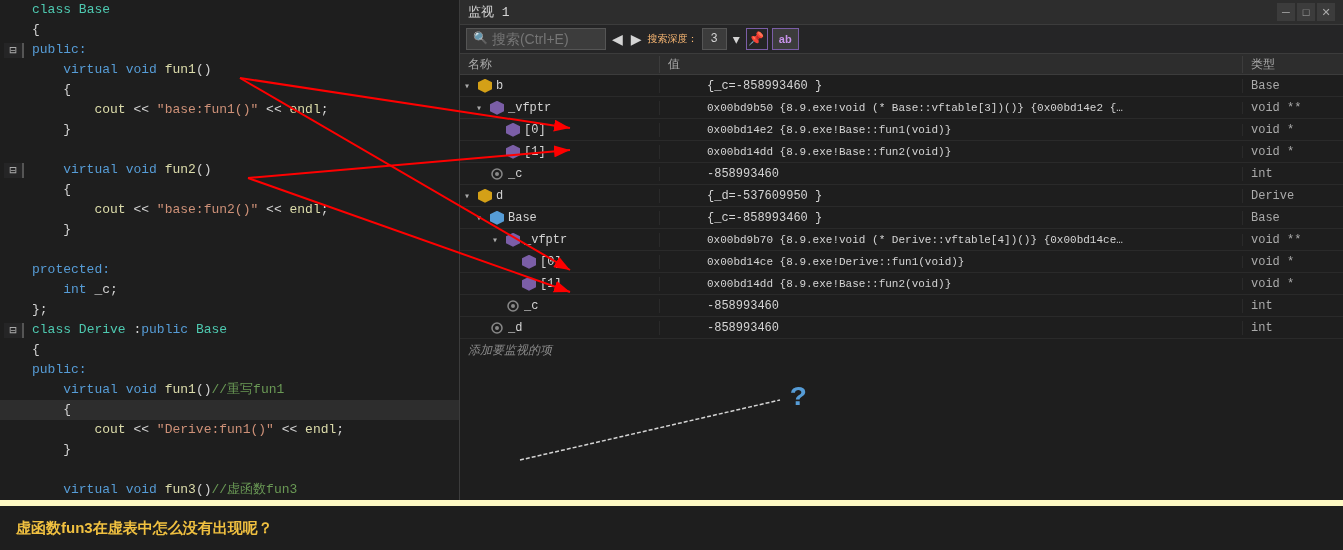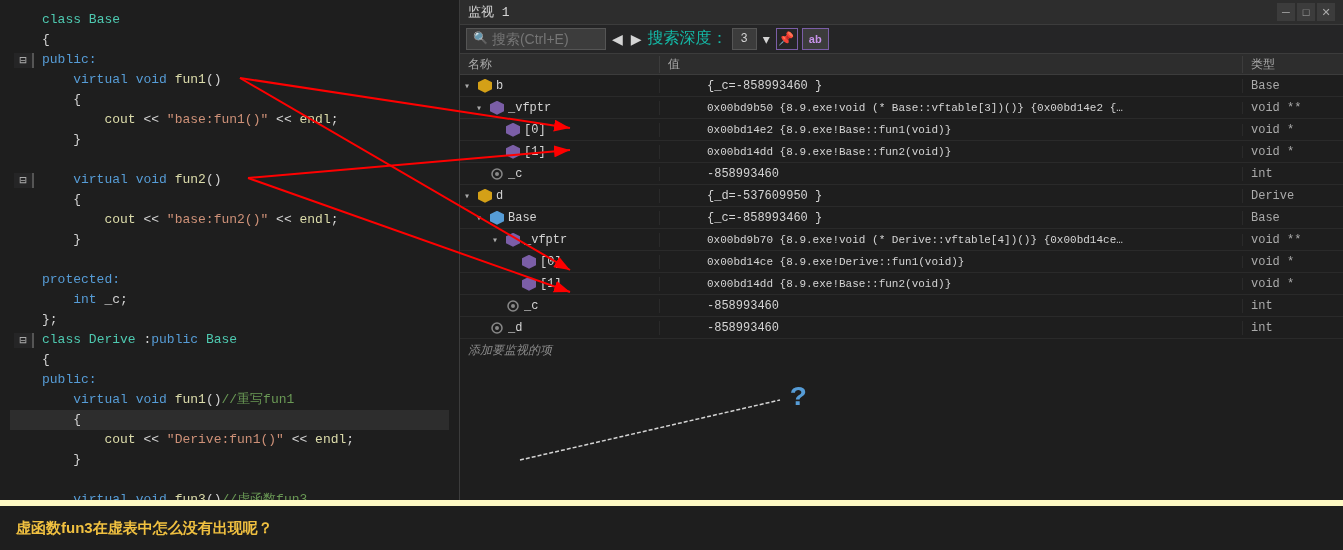--- a/index.html
+++ b/index.html
@@ -28,21 +28,21 @@
       border-right: 1px solid #3c3c3c;
       overflow: hidden;
       position: relative;
       display: flex;
       flex-direction: column;
     }
 
     .code-content {
       flex: 1;
       overflow: hidden;
-      padding: 10px;
+      padding: 0;
     }
 
     .code-line {
       display: flex;
       align-items: center;
       height: 20px;
       padding-left: 4px;
       white-space: pre;
     }
 
@@ -150,22 +150,22 @@
       background: none;
       border: none;
       color: #d4d4d4;
       font-size: 14px;
       cursor: pointer;
       padding: 0 2px;
       height: 22px;
     }
 
     .depth-label {
-      color: #14b8a6;
-      font-size: 16px;
+      color: #fdba74;
+      font-size: 10px;
     }
 
     .depth-value {
       background: #3c3c3c;
       border: 1px solid #555;
       color: #d4d4d4;
       font-size: 12px;
       height: 22px;
       display: flex;
       align-items: center;

